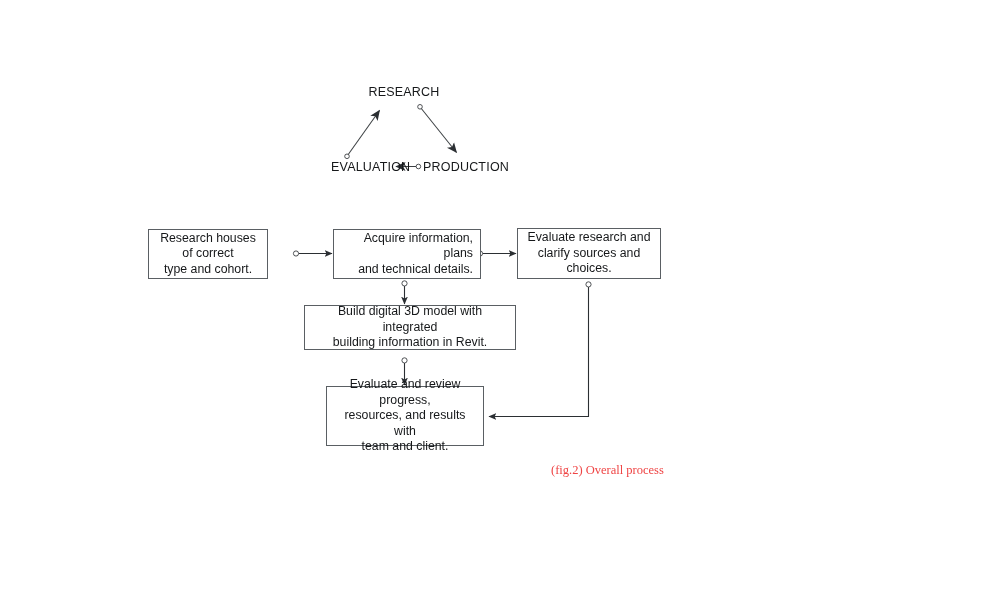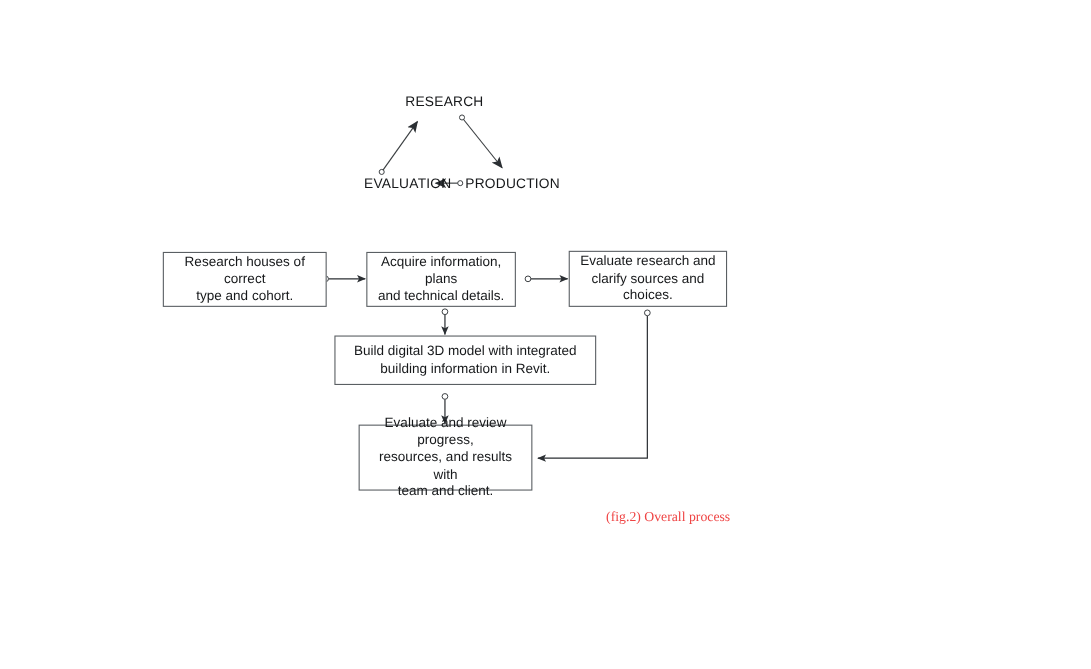--- a/index.html
+++ b/index.html
@@ -119,36 +119,36 @@
       <circle cx="588.5" cy="284.4" r="2.6" fill="#ffffff" stroke="#3c4043" stroke-width="0.9"></circle>
     </g>
   </svg>
 
   <div class="cycle-label" style="left:361px; top:85px; width:86px;">RESEARCH</div>
 
   <div class="cycle-label" style="left:423px; top:160px; width:74px; text-align:left;">PRODUCTION</div>
 
   <div class="cycle-label" style="left:331px; top:160px; width:72px; text-align:right;">EVALUATION</div>
 
-  <div class="proc-box" style="left:148px; top:229px; width:149px; height:50px;">
+  <div class="proc-box" style="left:148px; top:229px; width:120px; height:50px;">
     <span class="proc-box-text">Research houses of correct
 type and cohort.</span>
   </div>
 
-  <div class="proc-box" style="left:333px; top:229px; width:136px; height:50px;">
+  <div class="proc-box" style="left:333px; top:229px; width:148px; height:50px;text-align:right;">
     <span class="proc-box-text">Acquire information, plans
 and technical details.</span>
   </div>
 
   <div class="proc-box" style="left:517px; top:228px; width:144px; height:51px;">
     <span class="proc-box-text">Evaluate research and
 clarify sources and choices.</span>
   </div>
 
-  <div class="proc-box" style="left:304px; top:305px; width:238px; height:45px;">
+  <div class="proc-box" style="left:304px; top:305px; width:212px; height:45px;">
     <span class="proc-box-text">Build digital 3D model with integrated
 building information in Revit.</span>
   </div>
 
   <div class="proc-box" style="left:326px; top:386px; width:158px; height:60px;">
     <span class="proc-box-text">Evaluate and review progress,
 resources, and results with
 team and client.</span>
   </div>
 

